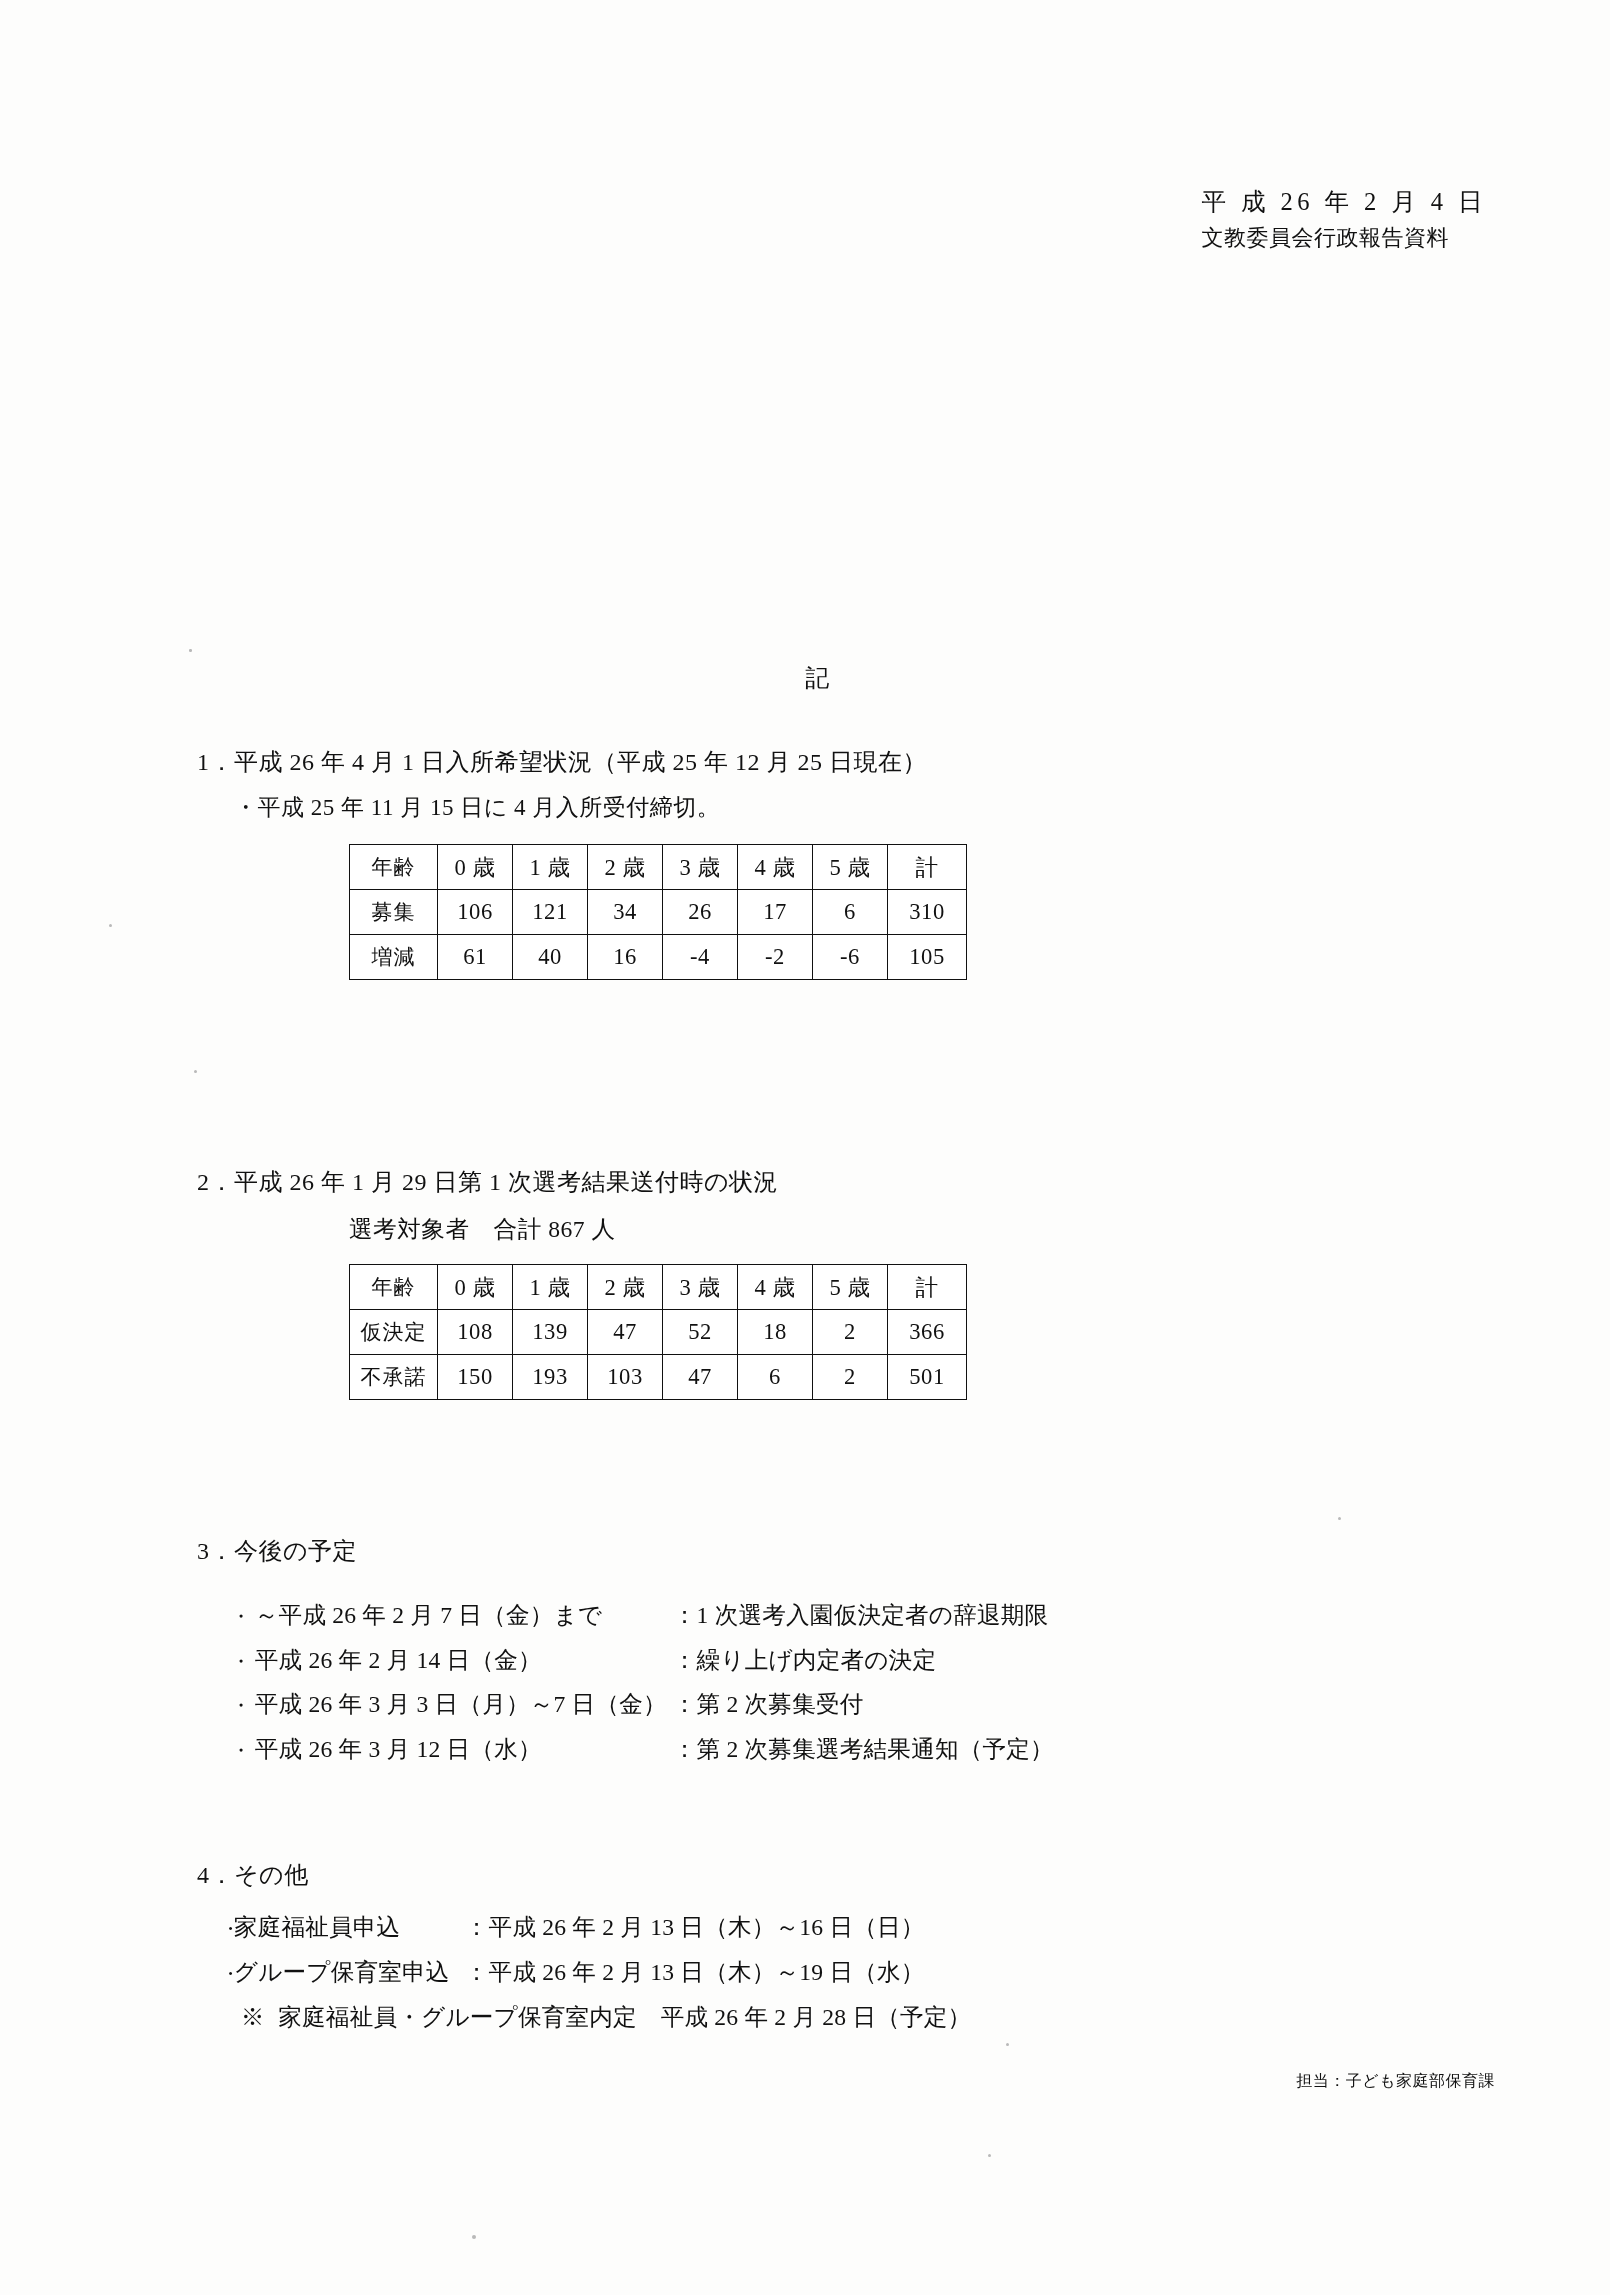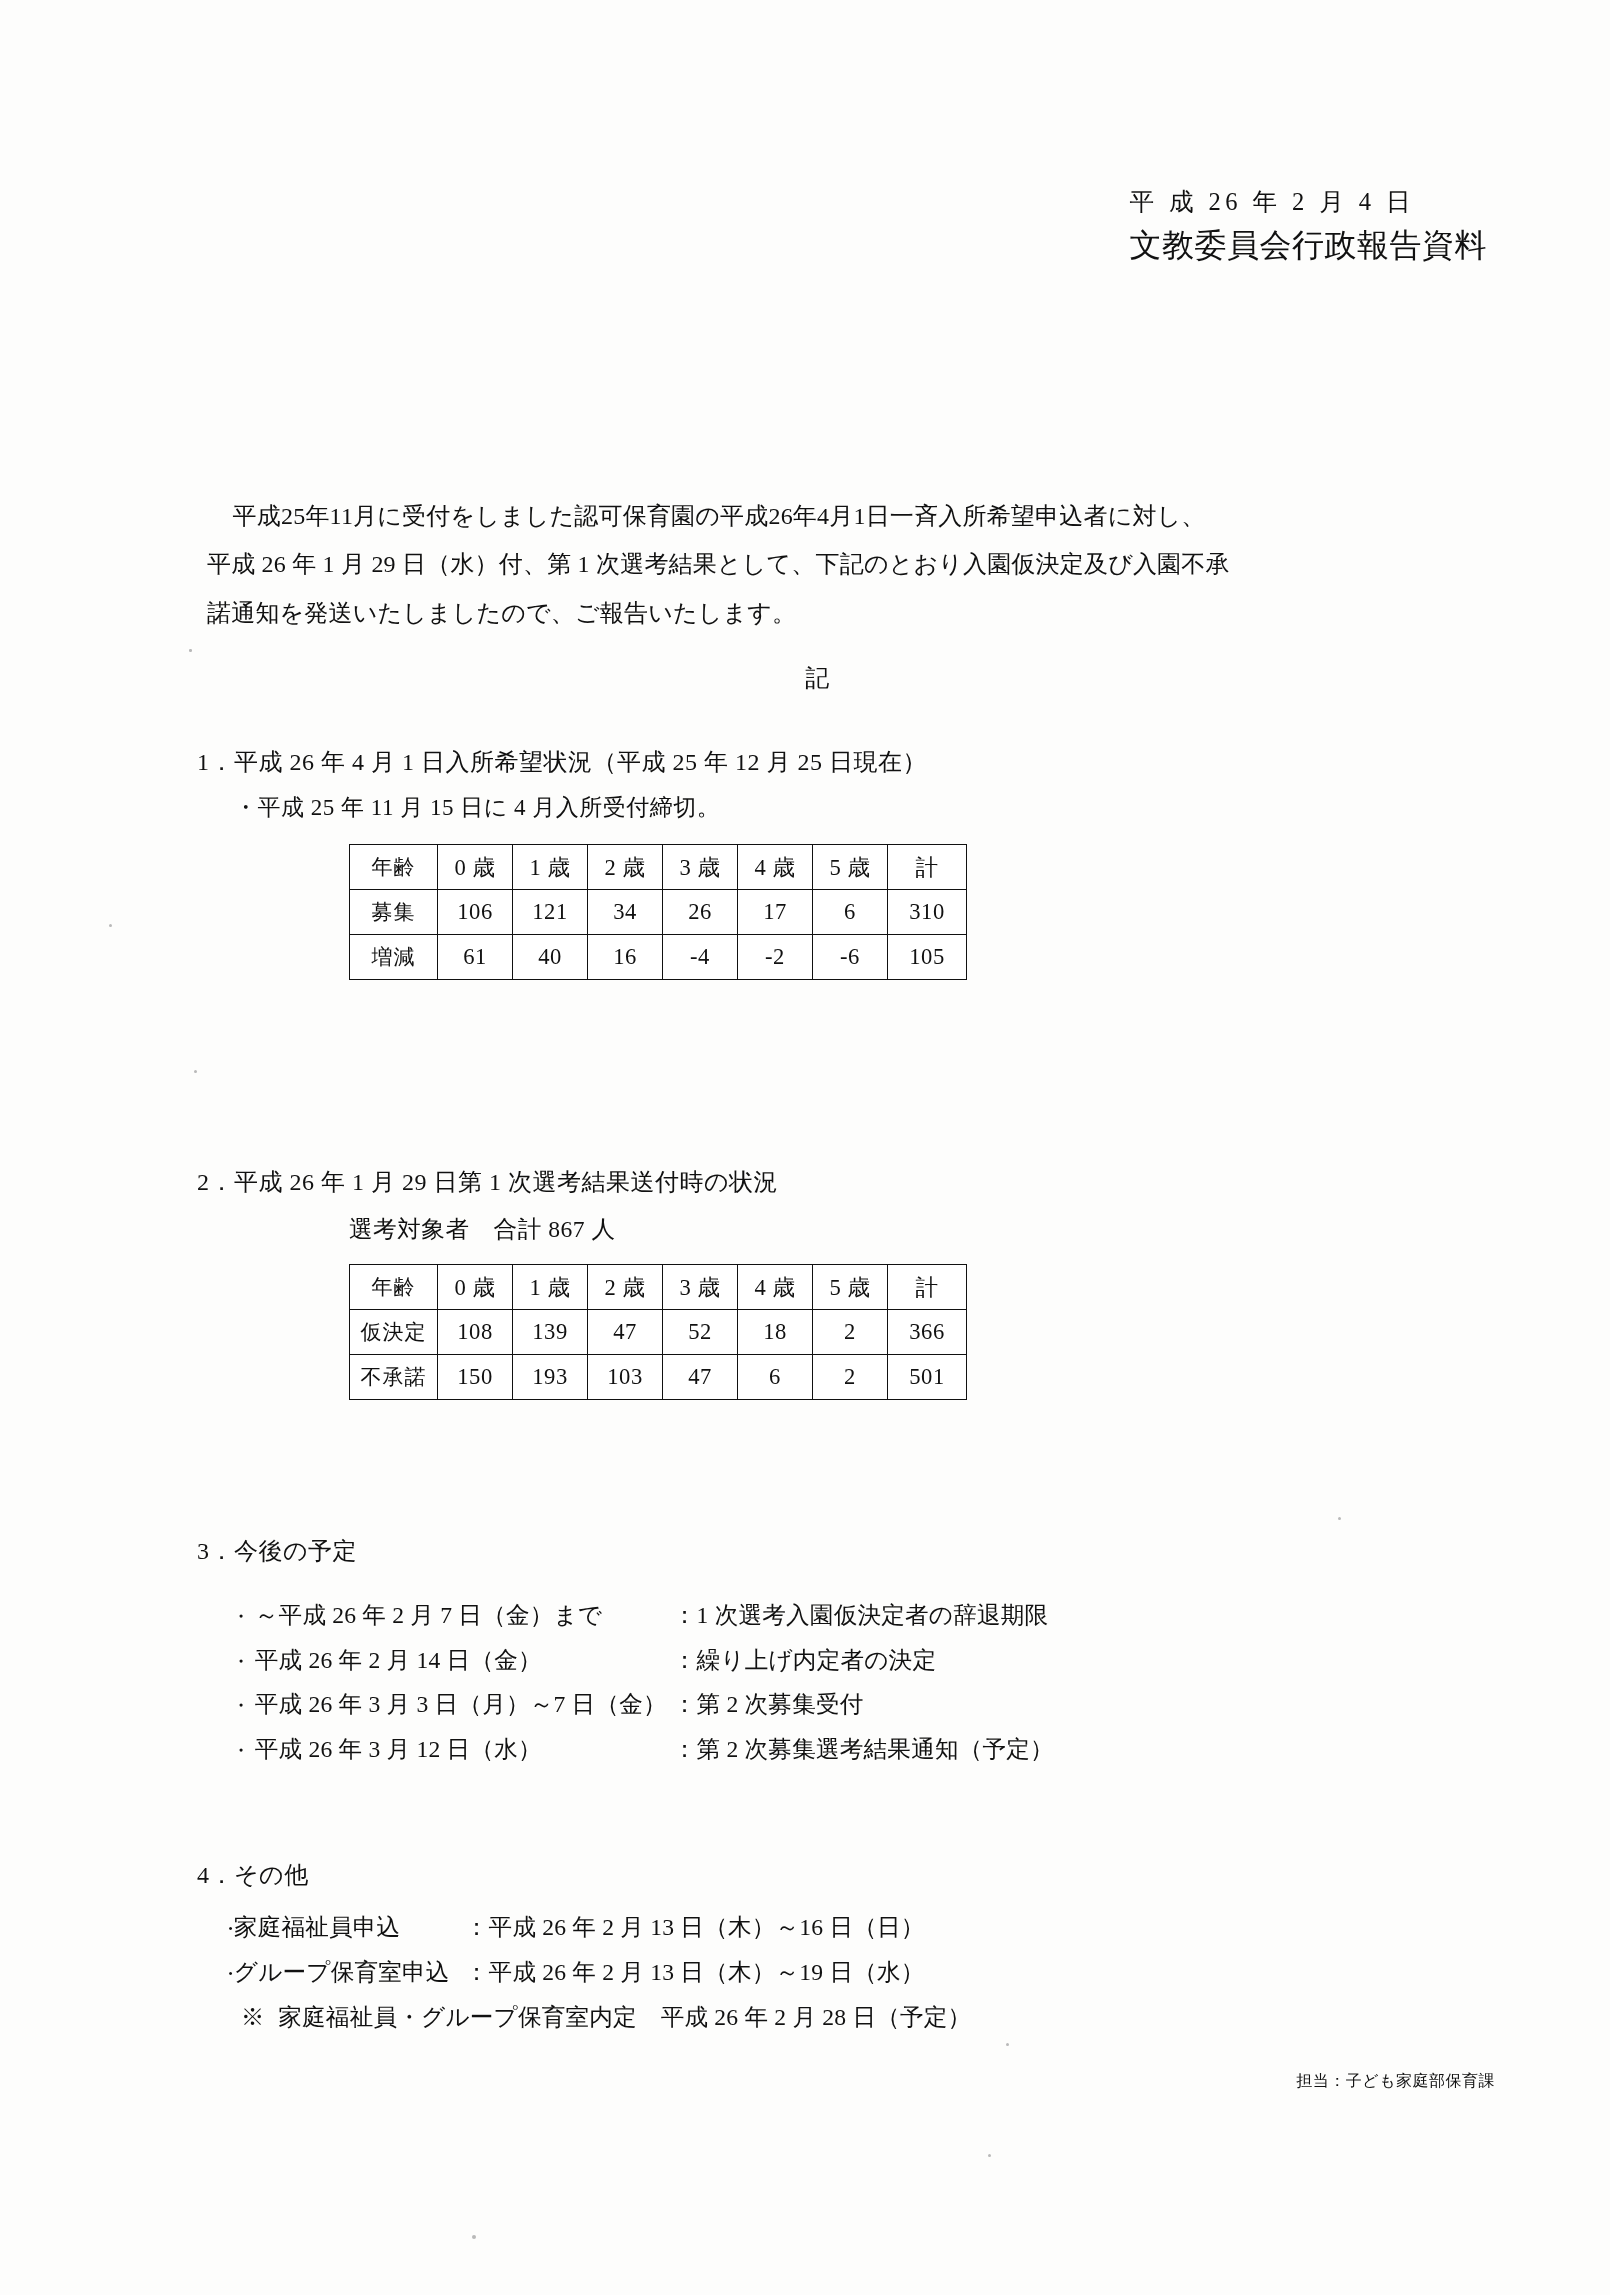--- a/index.html
+++ b/index.html
@@ -40,21 +40,21 @@
     text-align: left;
     line-height: 1.55;
   }
   .doc-header .hline {
     font-size: 24.6px;
     letter-spacing: 4.4px;
     white-space: nowrap;
     font-weight: 500;
   }
   .doc-header .hline2 {
-    font-size: 32px;
+    font-size: 22px;
     letter-spacing: 0.5px;
     white-space: nowrap;
     font-weight: 500;
   }
 
   .doc-title {
     position: absolute;
     left: 0; right: 0;
     top: 347px;
     text-align: center;
@@ -192,25 +192,20 @@
   <div class="speck" style="left:189px;top:649px;width:2.5px;height:2.5px;"></div>
 
   <div class="content">
 
     <div class="doc-header">
       <div class="hline">平 成 26 年 2 月 4 日</div>
       <div class="hline2">文教委員会行政報告資料</div>
     </div>
 
 
-    <div class="lead">
-      <div class="l1">平成25年11月に受付をしました認可保育園の平成26年4月1日一斉入所希望申込者に対し、</div>
-      <div>平成 26 年 1 月 29 日（水）付、第 1 次選考結果として、下記のとおり入園仮決定及び入園不承</div>
-      <div>諾通知を発送いたしましたので、ご報告いたします。</div>
-    </div>
 
     <div class="ki">記</div>
 
     <div class="sec sec-1">1．平成 26 年 4 月 1 日入所希望状況（平成 25 年 12 月 25 日現在）</div>
     <div class="sec sec-1-sub">・平成 25 年 11 月 15 日に 4 月入所受付締切。</div>
 
     <div class="tbl-wrap tbl-1">
       <table class="grid">
         <tbody>
             <tr>

